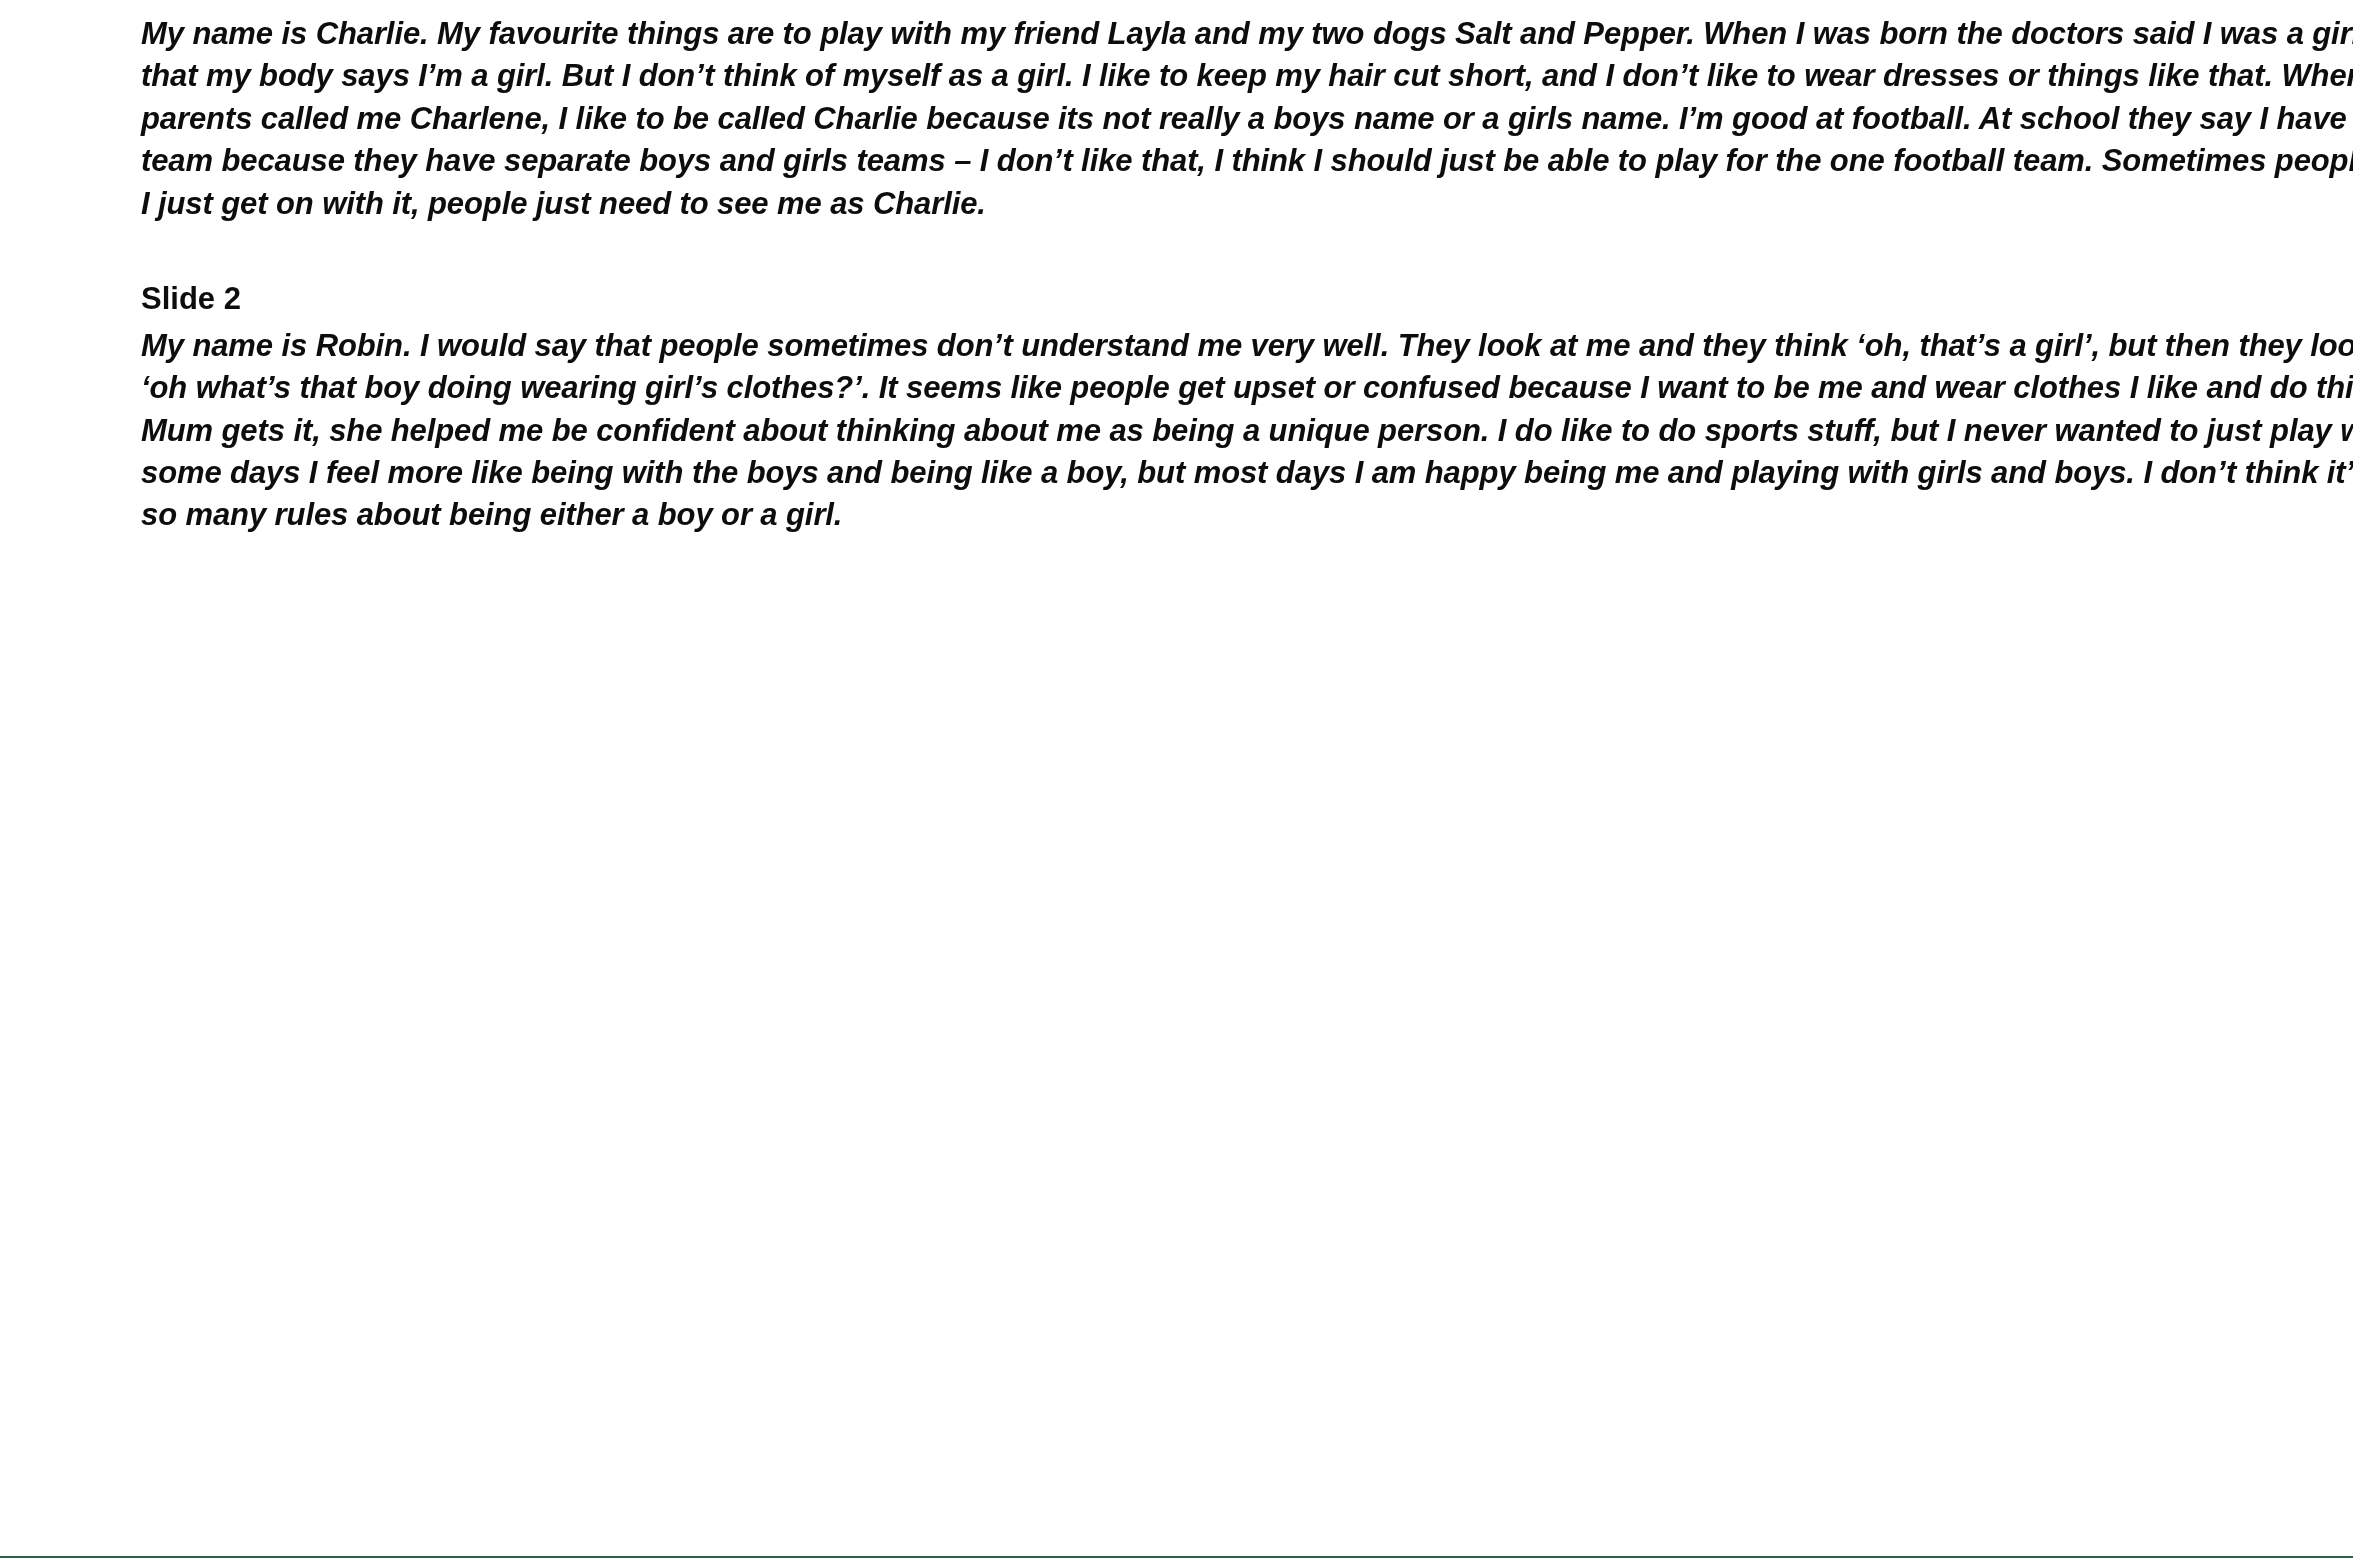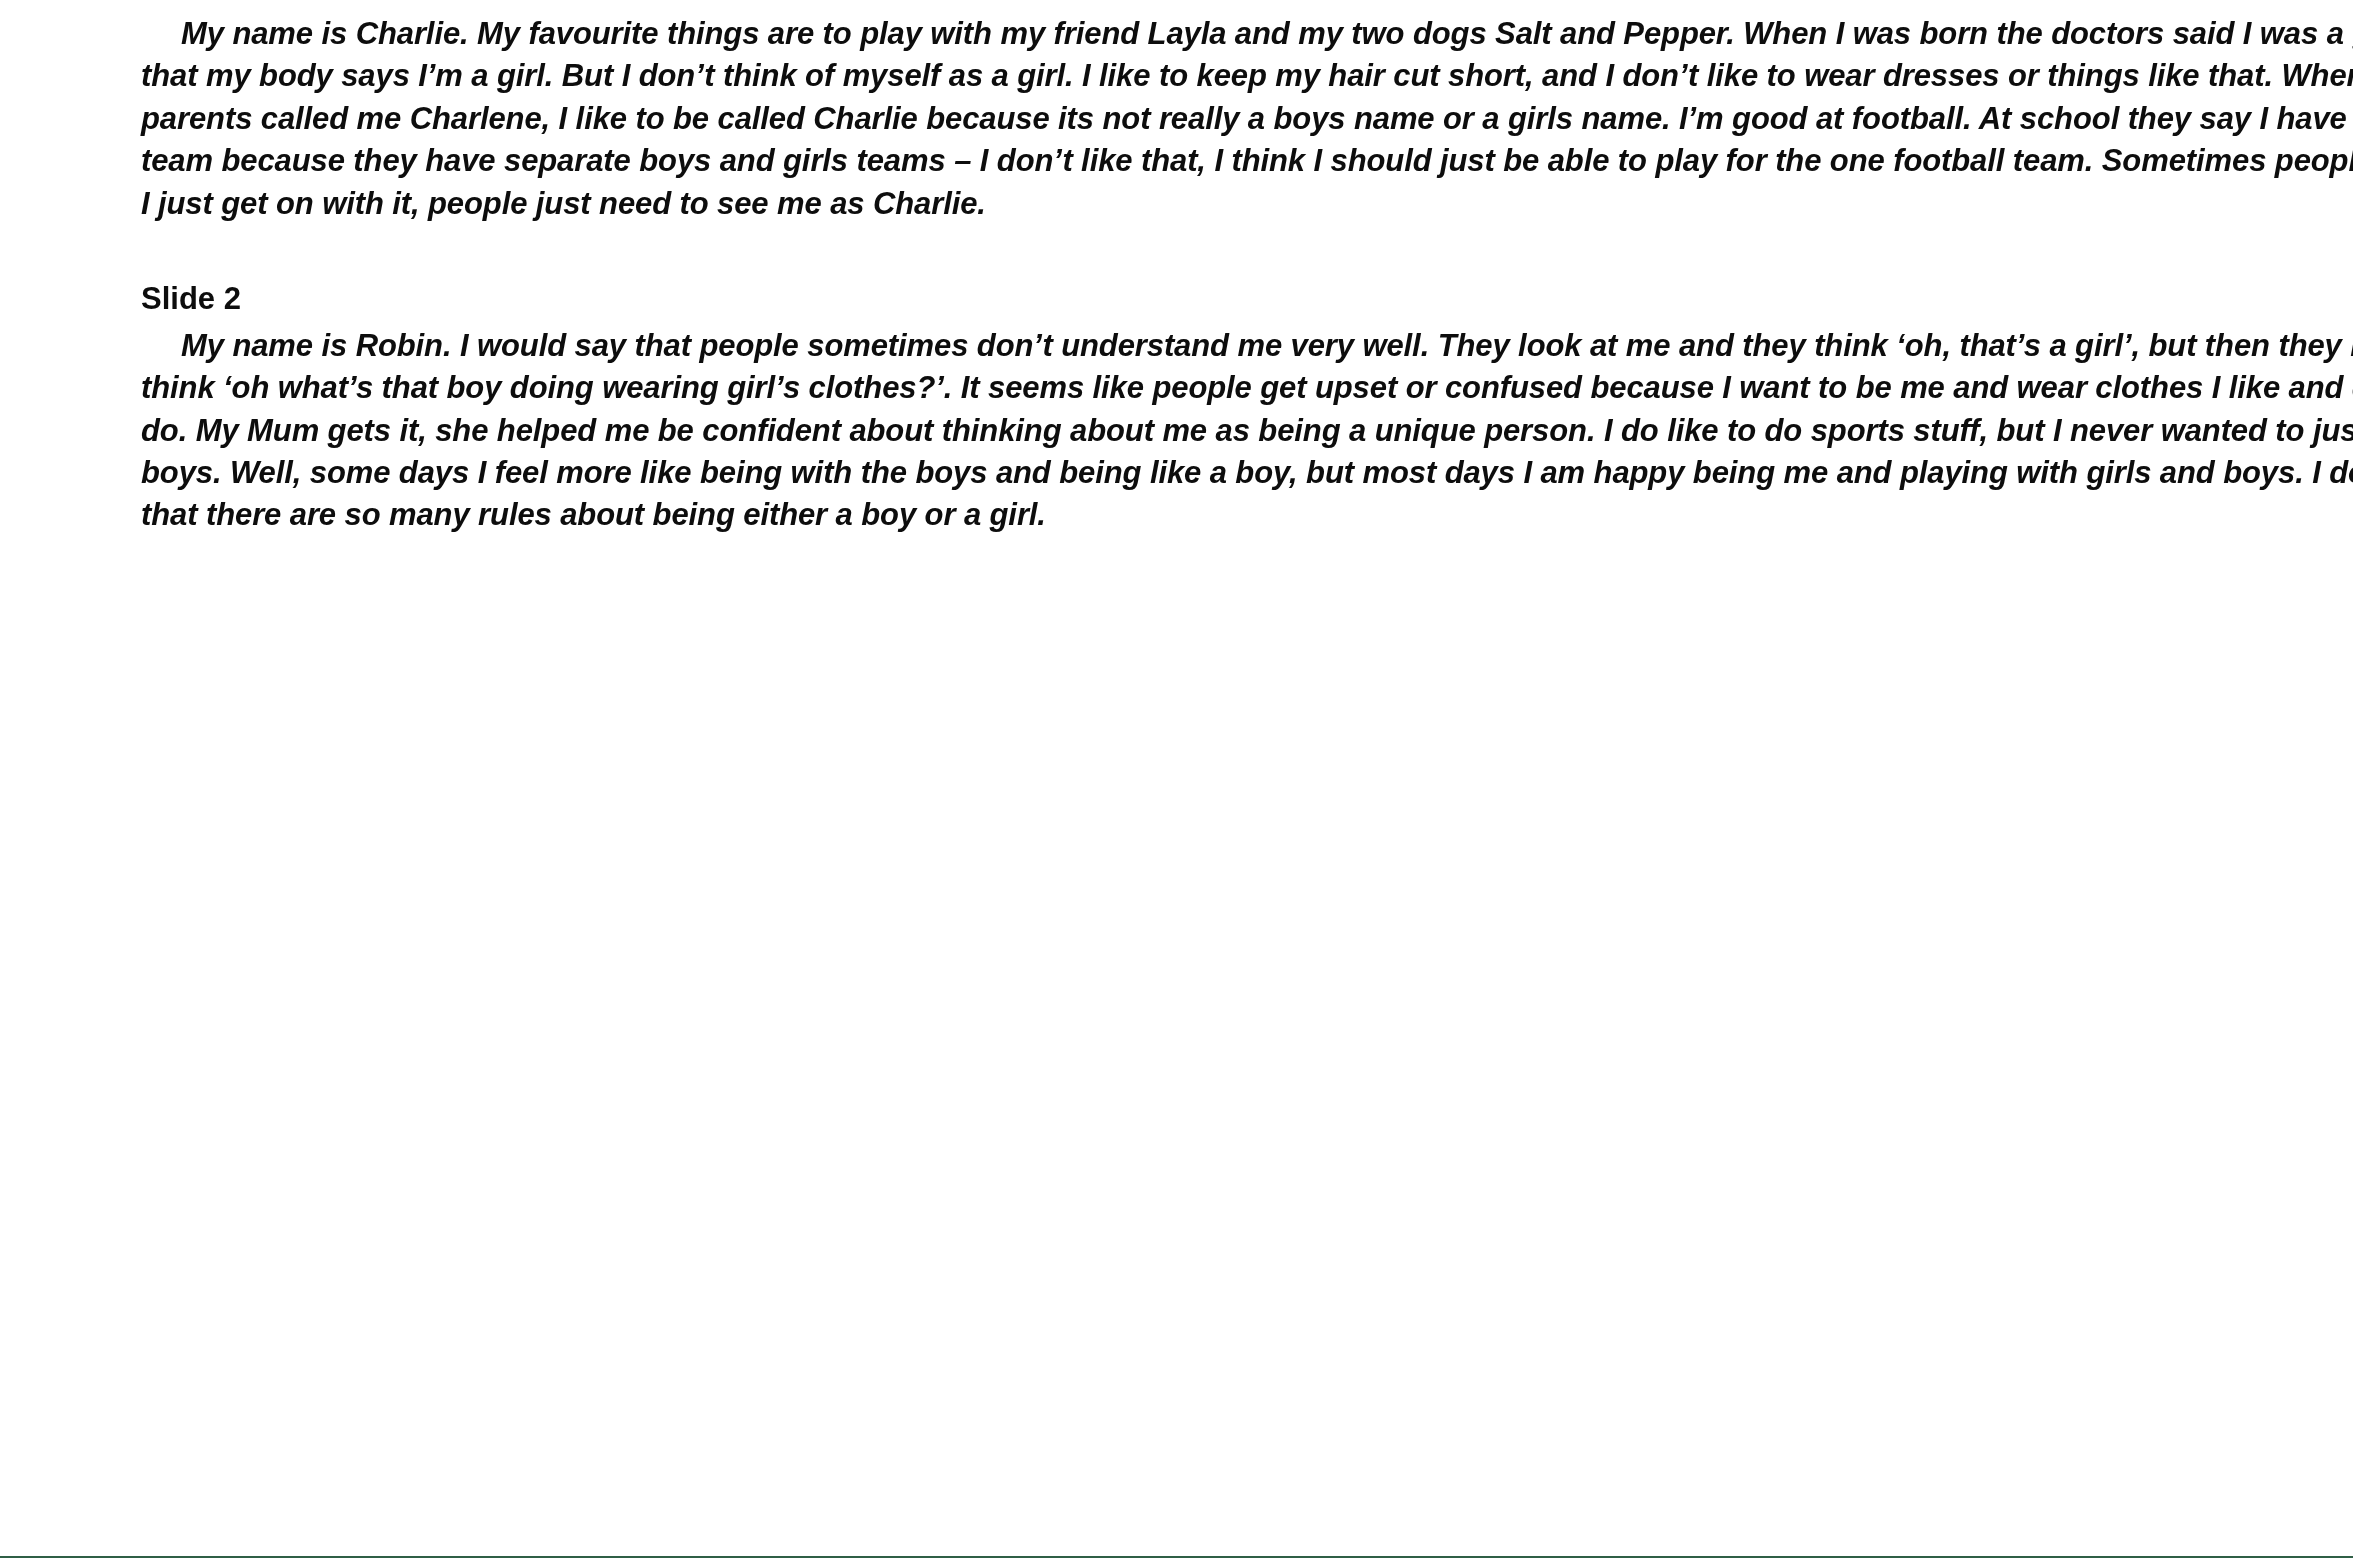--- a/index.html
+++ b/index.html
@@ -37,21 +37,20 @@
     font-weight: 600;
     letter-spacing: -0.1px;
     text-align: left;
     margin: 0;
     color: #0d0d0d;
     max-width: 2495px;
   }
   .para .lead {
     font-style: italic;
     font-weight: 800;
-    margin-left: 40px;
   }
   .gap {
     height: 53px;
   }
   .slide-heading {
     font-size: 31px;
     line-height: 1.37;
     font-weight: 800;
     font-style: normal;
     margin: 0;

